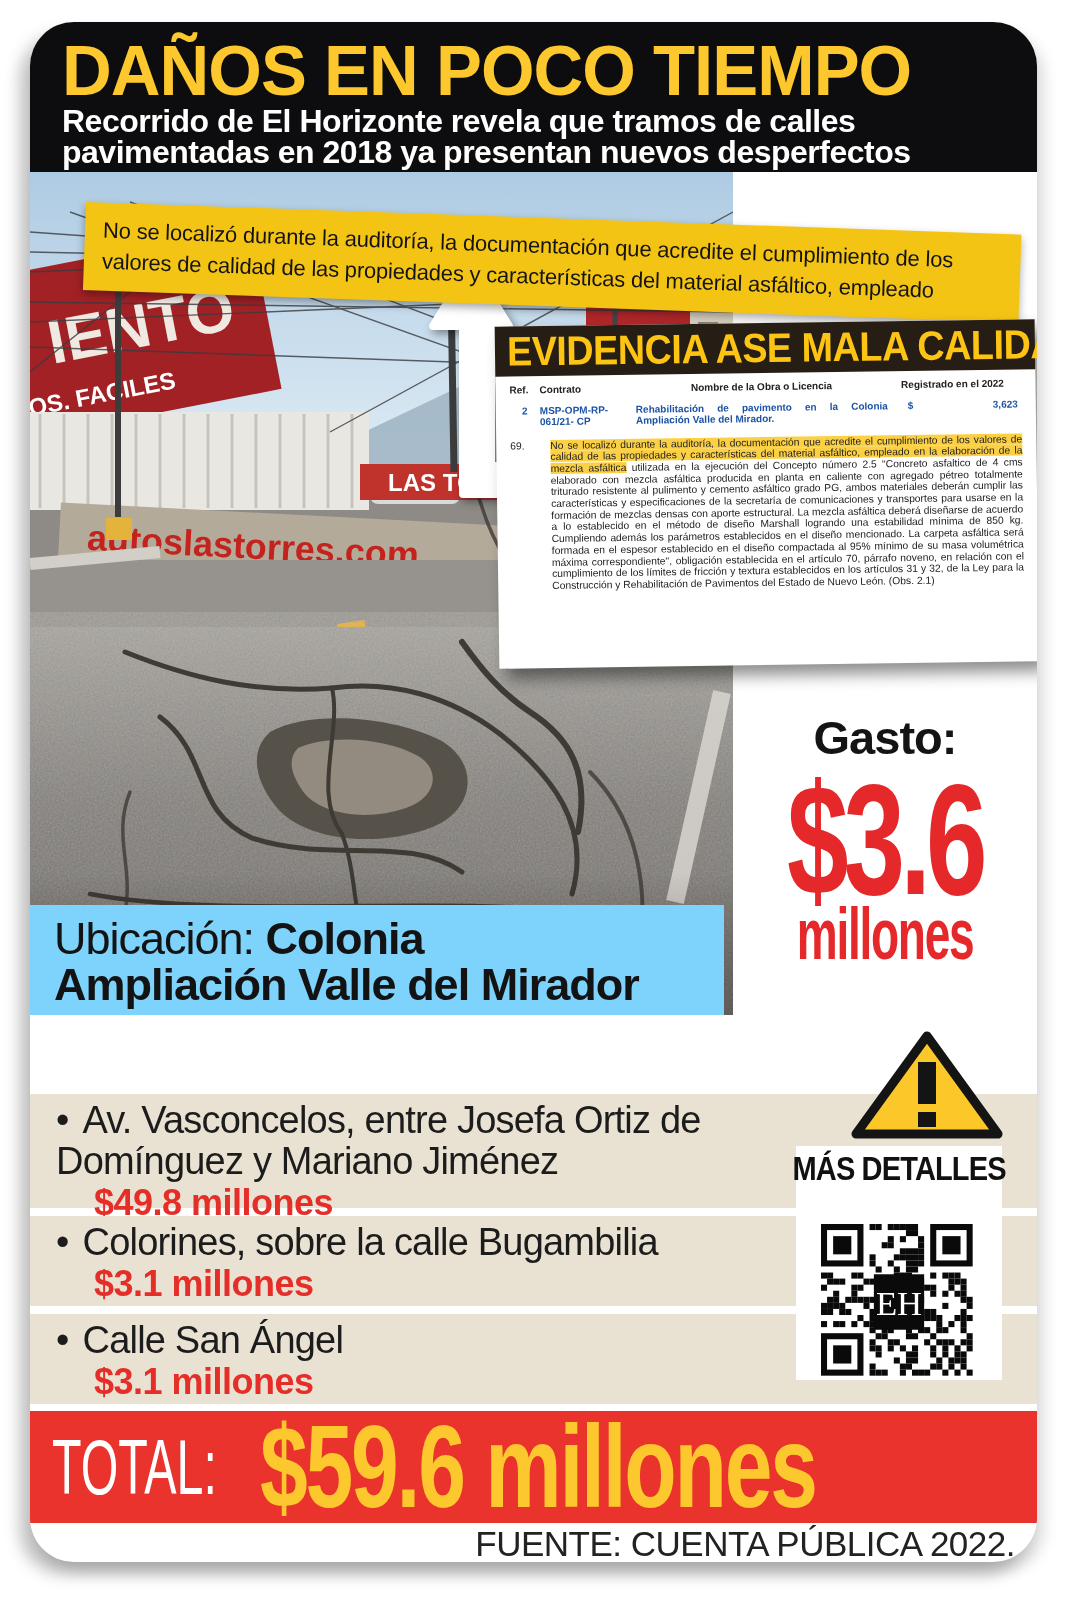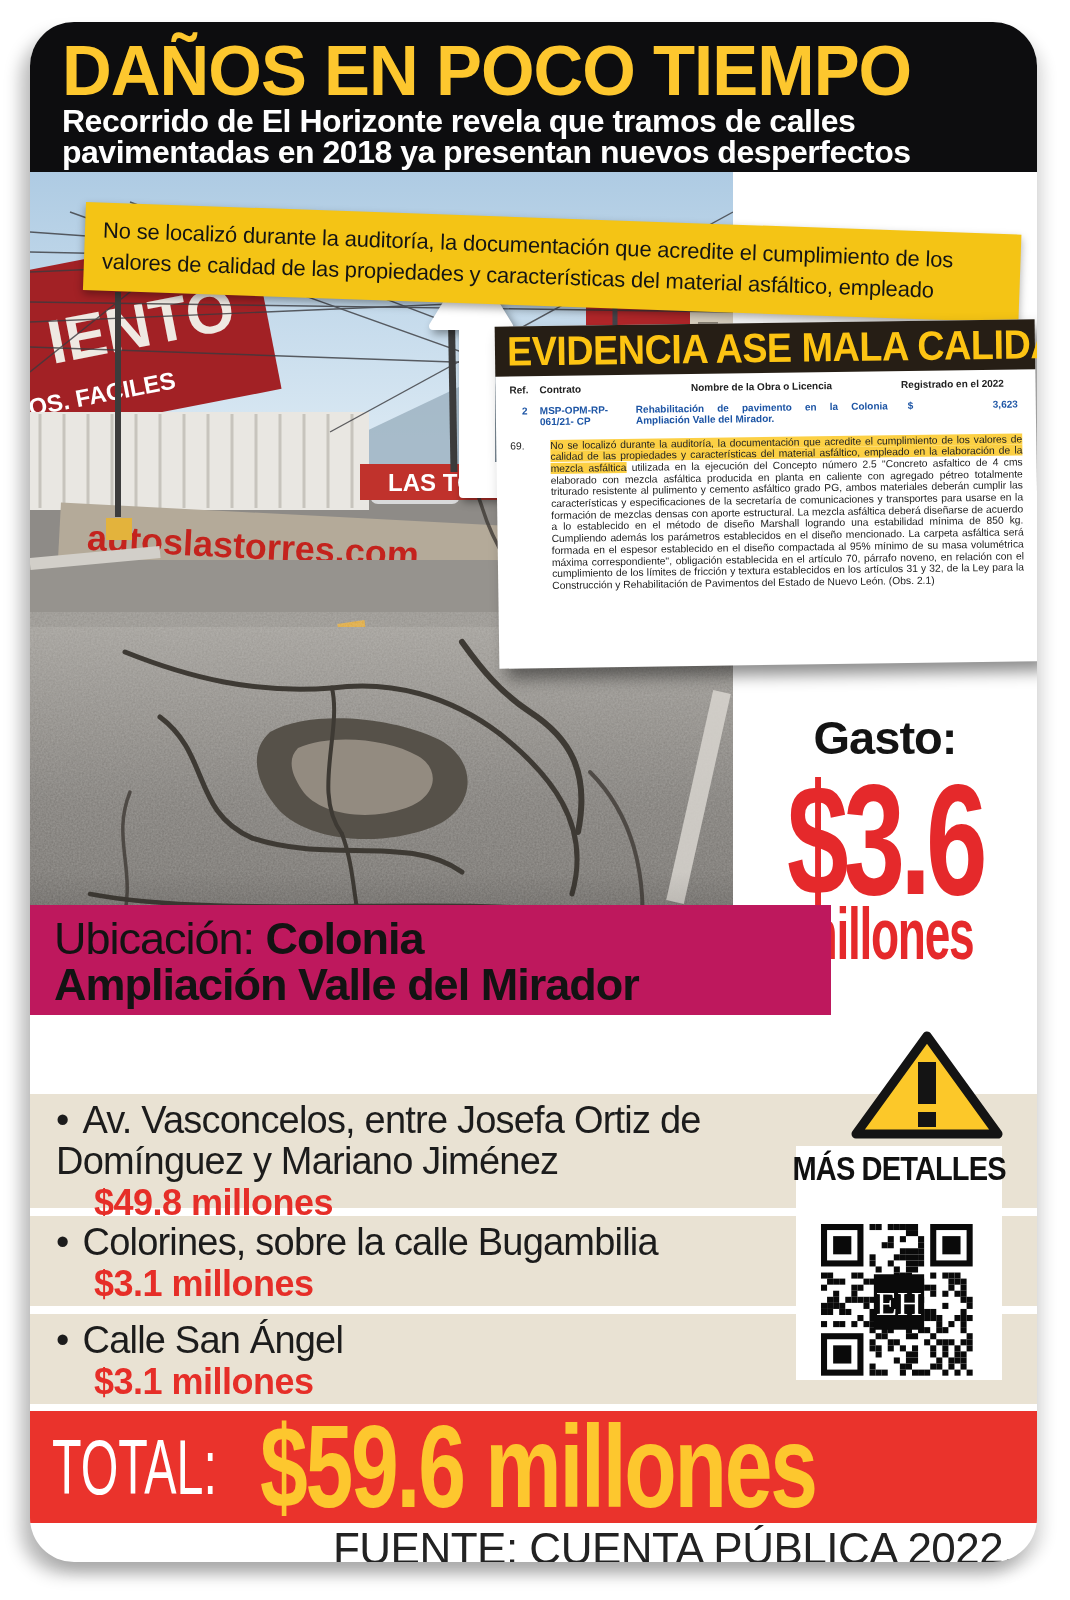--- a/index.html
+++ b/index.html
@@ -47,21 +47,21 @@
   .hl{background:#fcd044;}
   .obs{}
   
   .gasto{position:absolute;left:703px;top:688px;width:304px;text-align:center;z-index:2;}
   .gasto-label{font-size:47px;font-weight:800;color:#141414;letter-spacing:-1px;}
   .gasto-amount{display:inline-block;font-size:158px;font-weight:800;color:#e5292b;line-height:128px;
     letter-spacing:-7px;transform:scaleX(.7);transform-origin:50% 50%;margin-top:10px;}
   .gasto-unit{display:inline-block;font-size:72px;font-weight:800;color:#e5292b;line-height:62px;
     letter-spacing:-2px;transform:scaleX(.64);transform-origin:50% 50%;}
   
-  .ubicacion{position:absolute;left:0;top:883px;width:801px;height:110px;background:#be185d;z-index:7;
+  .ubicacion{position:absolute;left:0;top:883px;width:694px;height:110px;background:#7dd3fc;z-index:7;
     color:#131313;padding-left:24px;box-sizing:border-box;padding-top:10px;}
   .ub-l1{font-size:45px;line-height:47px;letter-spacing:-1px;}
   .ub-l1 b,.ub-l2{font-weight:800;}
   .ub-l2{font-size:45px;line-height:45px;letter-spacing:-1px;}
   
   .otros-h{position:absolute;left:22px;top:1012px;font-size:45px;font-weight:800;color:#111;
     letter-spacing:-1.5px;white-space:nowrap;}
   .row{position:absolute;left:0;width:1007px;background:#e9e2d3;}
   .row1{top:1072px;height:114px;}
   .row2{top:1194px;height:90px;}
@@ -75,21 +75,21 @@
     display:flex;flex-direction:column;align-items:center;gap:36px;}
   .qr-label{margin-top:4px;font-size:33px;font-weight:700;color:#111;letter-spacing:-1px;
     transform:scaleX(.88);white-space:nowrap;}
   
   .total{position:absolute;left:0;top:1389px;width:1007px;height:112px;background:#ea332c;
     display:flex;align-items:center;}
   .total-label{display:inline-block;font-size:78px;font-weight:400;color:#ffffff;letter-spacing:0px;
     transform:scaleX(.62);transform-origin:0 50%;margin-left:22px;white-space:nowrap;}
   .total-amount{display:inline-block;font-size:116px;font-weight:800;color:#fdc72e;letter-spacing:-3px;
     transform:scaleX(.74);transform-origin:0 50%;margin-left:-58px;white-space:nowrap;}
-  .fuente{position:absolute;right:22px;top:1502px;font-size:44px;color:#222;letter-spacing:-.5px;}
+  .fuente{position:absolute;right:22px;top:1502px;font-size:35px;color:#222;letter-spacing:-.5px;}
 </style>
 </head>
 <body>
 
 <div class="stage">
   <div class="card">
 
     <div class="header">
       <div class="title">DAÑOS EN POCO TIEMPO</div>
       <div class="subtitle">

